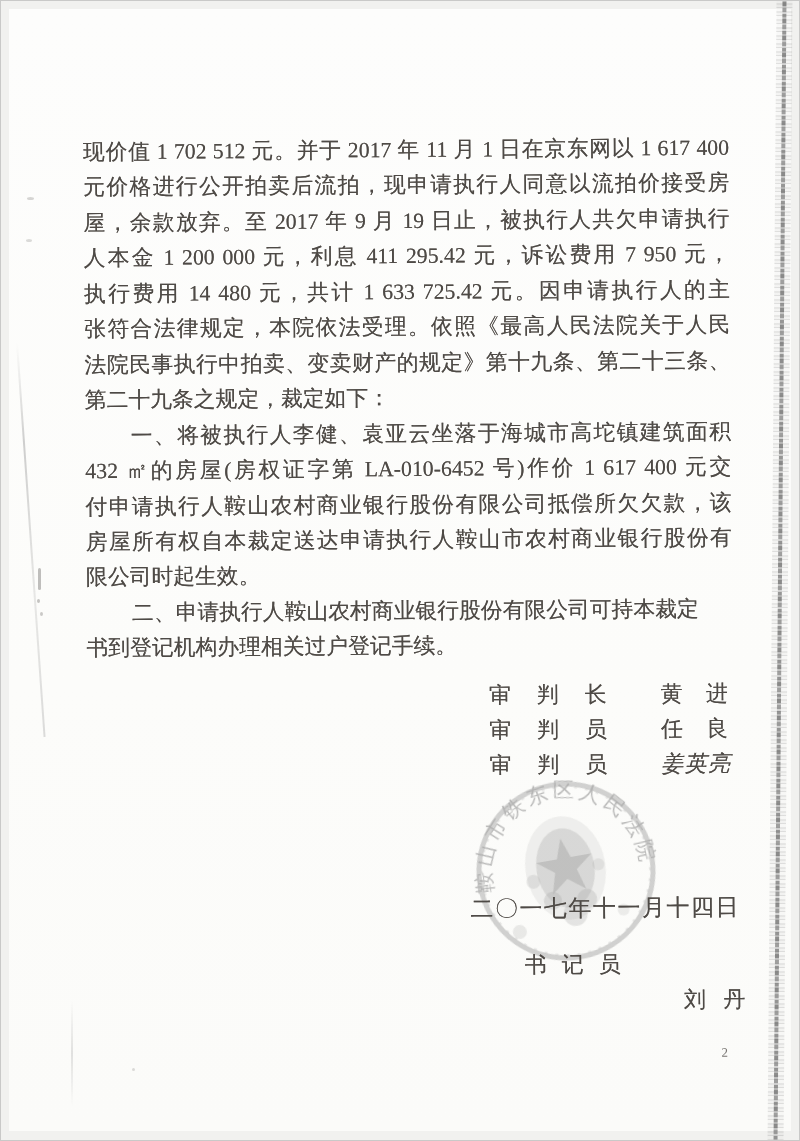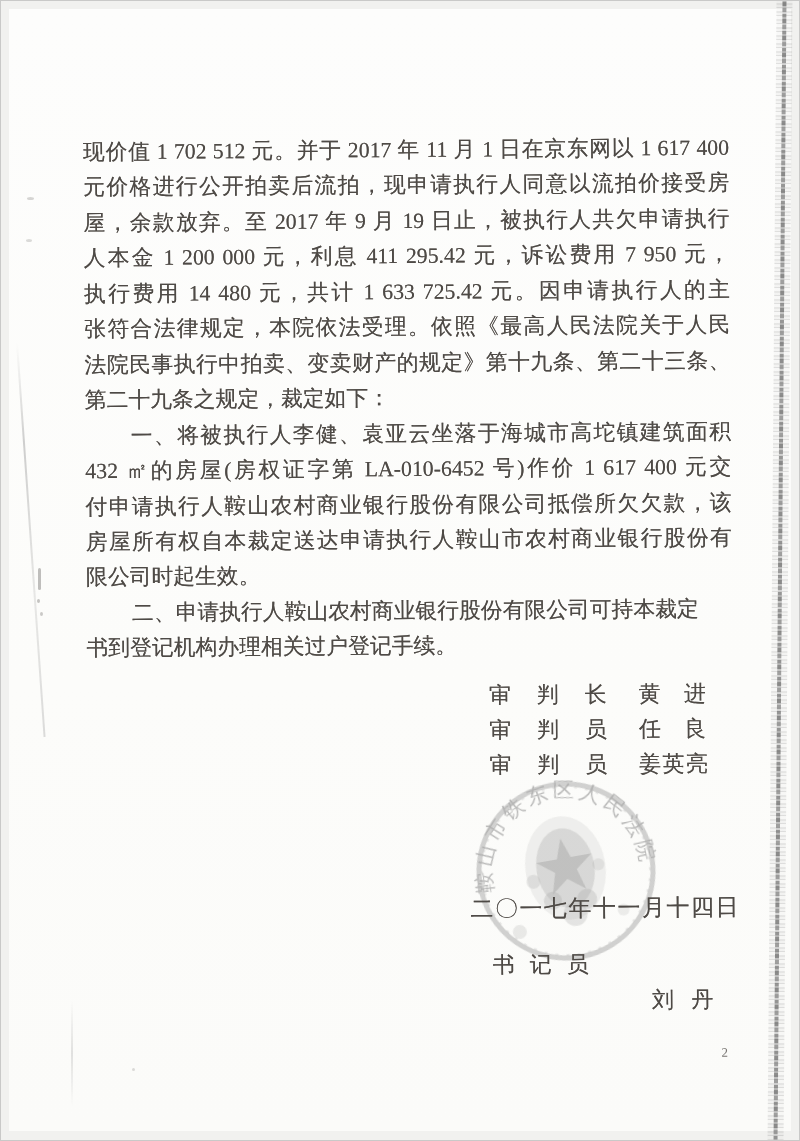--- a/index.html
+++ b/index.html
@@ -65,32 +65,32 @@
   .line{text-align:justify;text-align-last:justify;text-justify:inter-character;white-space:nowrap;}
   .line.end{text-align-last:left;}
   .line.indent{text-indent:2.1em;}
 
   #sig-block{
     position:absolute;left:487px;top:677px;font-size:22px;line-height:35.2px;
     text-shadow:0 0 .6px rgba(105,100,95,.85);
   }
   .sig-row{display:flex;white-space:nowrap;}
   .sig-role{letter-spacing:1.18em;}
-  .sig-name{margin-left:6px;letter-spacing:1.05em;}
-  .sig-name.tight{letter-spacing:.06em;}
+  .sig-name{margin-left:28px;letter-spacing:1.05em;}
+  .sig-name.tight{letter-spacing:.06em;font-style:italic;}
 
   #date-line{
     position:absolute;left:467px;top:893px;font-size:23px;letter-spacing:1.5px;
     white-space:nowrap;text-shadow:0 0 .6px rgba(105,100,95,.85);
   }
   #clerk-row{
     position:absolute;left:489px;top:950px;font-size:22px;display:flex;white-space:nowrap;
     text-shadow:0 0 .6px rgba(105,100,95,.85);
   }
-  .clerk-role{letter-spacing:.68em;}
+  .clerk-role{letter-spacing:.68em;margin-left:32px;}
   .clerk-name{margin-left:48px;letter-spacing:.8em;margin-top:36px;}
 
   #page-num{
     position:absolute;left:717px;top:1046px;font-size:13px;color:#605d5a;opacity:.85;
   }
   #seal{
     position:absolute;left:465px;top:770px;width:200px;height:200px;
     transform:rotate(-10deg);filter:blur(.35px);opacity:.8;z-index:1;
   }
 </style>

